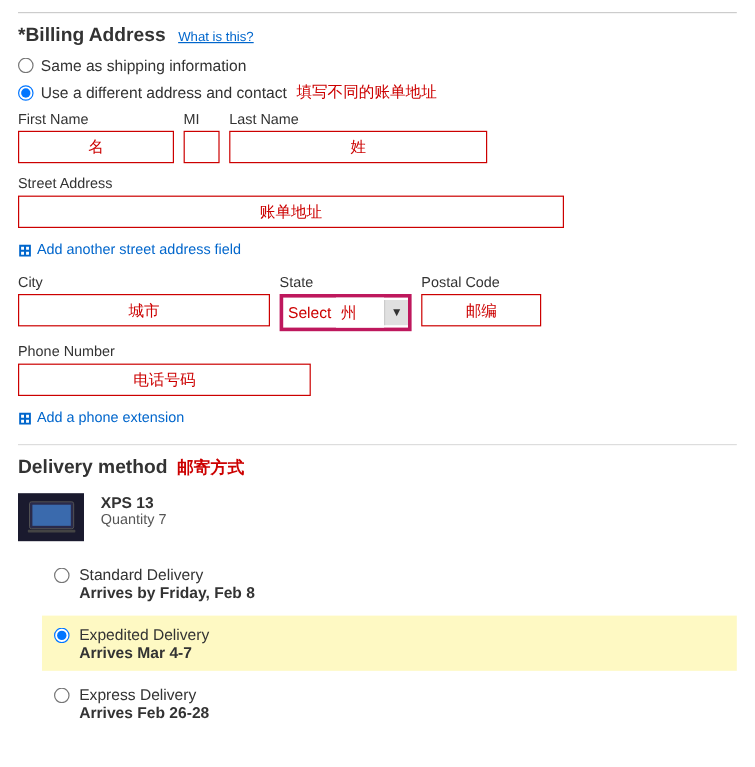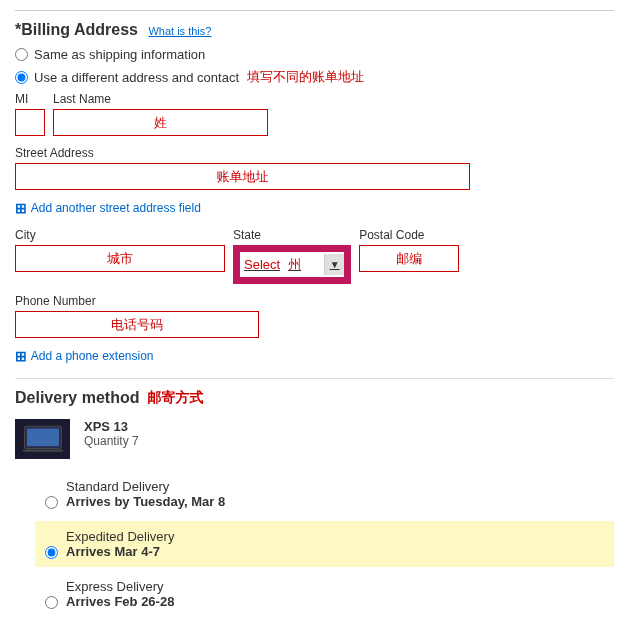--- a/index.html
+++ b/index.html
@@ -89,22 +89,21 @@
       display: flex;
       flex-direction: column;
     }
     .state-select-wrap label {
       font-size: 12px;
       margin-bottom: 3px;
     }
     .state-select-inner {
       display: flex;
       align-items: center;
-      border: 7px solid #be185d;
-      text-decoration: underline;
+      border: 3px solid #be185d;
     }
     .state-select-inner select {
       border: none;
       outline: none;
       font-size: 13px;
       color: #cc0000;
       background: #fff;
       padding: 5px 4px;
       width: 90px;
       appearance: none;
@@ -163,21 +162,21 @@
     }
     .product-info .product-qty {
       font-size: 12px;
       color: #555;
     }
     .delivery-options {
       margin-left: 20px;
     }
     .delivery-option {
       display: flex;
-      align-items: flex-end;
+      align-items: flex-start;
       gap: 8px;
       padding: 8px 10px;
       margin-bottom: 4px;
       font-size: 13px;
     }
     .delivery-option.selected {
       background: #fef9c3;
     }
     .delivery-option input[type="radio"] {
       margin-top: 2px;
@@ -208,20 +207,24 @@
     <label for="same-shipping">Same as shipping information</label>
   </div>
 
   <div class="radio-row">
     <input type="radio" name="billing-address" id="diff-address" checked="" style="">
     <label for="diff-address">Use a different address and contact</label>
     <span class="chinese-hint">填写不同的账单地址</span>
   </div>
 
   <div class="form-row">
+    <div class="form-group">
+      <label>First Name</label>
+      <input type="text" class="first-name-field" value="名" style="">
+    </div>
     <div class="form-group">
       <label>MI</label>
       <input type="text" class="mi-field" style="">
     </div>
     <div class="form-group">
       <label>Last Name</label>
       <input type="text" class="last-name-field" value="姓" style="">
     </div>
   </div>
 
@@ -291,21 +294,21 @@
       <div class="product-name">XPS 13</div>
       <div class="product-qty">Quantity 7</div>
     </div>
   </div>
 
   <div class="delivery-options">
     <div class="delivery-option">
       <input type="radio" name="delivery" id="standard-delivery" style="">
       <div>
         <div class="option-label">Standard Delivery</div>
-        <div class="option-date">Arrives by Tuesday, Mar 8</div>
+        <div class="option-date">Arrives by Friday, Feb 8</div>
       </div>
     </div>
 
     <div class="delivery-option selected">
       <input type="radio" name="delivery" id="expedited-delivery" checked="" style="">
       <div>
         <div class="option-label">Expedited Delivery</div>
         <div class="option-date">Arrives Mar 4-7</div>
       </div>
     </div>

